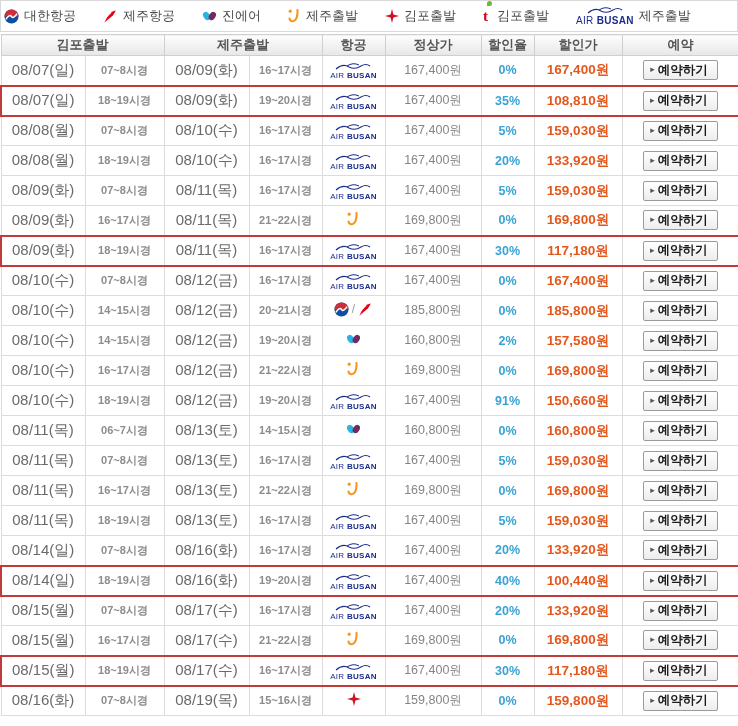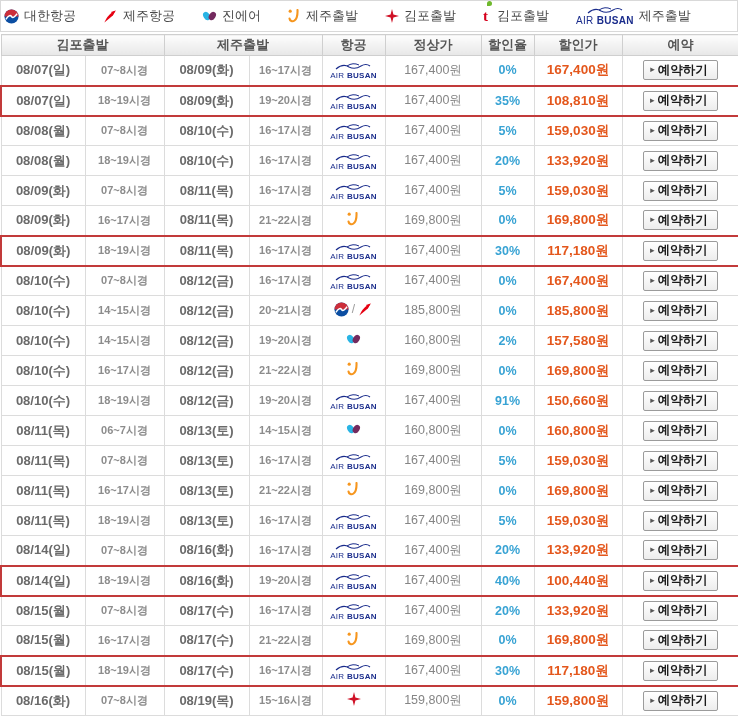--- a/index.html
+++ b/index.html
@@ -21,21 +21,21 @@
     box-sizing:border-box;height:20px;
     background:linear-gradient(#fdfdfd,#e7e7e7);
     border:1px solid #cfcfcf;
     font-size:13px;font-weight:bold;color:#555;
   }
   td{
     box-sizing:border-box;height:30px;background:#fff;
     border:1px solid #dcdcdc;text-align:center;vertical-align:middle;
     font-size:12px;color:#888;overflow:hidden;white-space:nowrap;
   }
-  td.date{font-weight:bold;font-size:13px;color:#6a6a6a;}
+  td.date{font-weight:normal;font-size:15px;color:#6a6a6a;}
   td.time{font-size:11px;color:#8c8c8c;font-weight:bold;}
   td.nprice{font-size:12.5px;color:#858585;}
   td.rate{font-size:12.5px;color:#38a3d4;font-weight:bold;}
   td.dprice{font-size:13.5px;color:#e4571c;font-weight:bold;}
 
   
   tr.hl td{border-top:2px solid #c23a3a;border-bottom:2px solid #c23a3a;}
   tr.hl td:first-child{border-left:2px solid #c23a3a;}
   tr.hl td:last-child{border-right:2px solid #c23a3a;}
 

